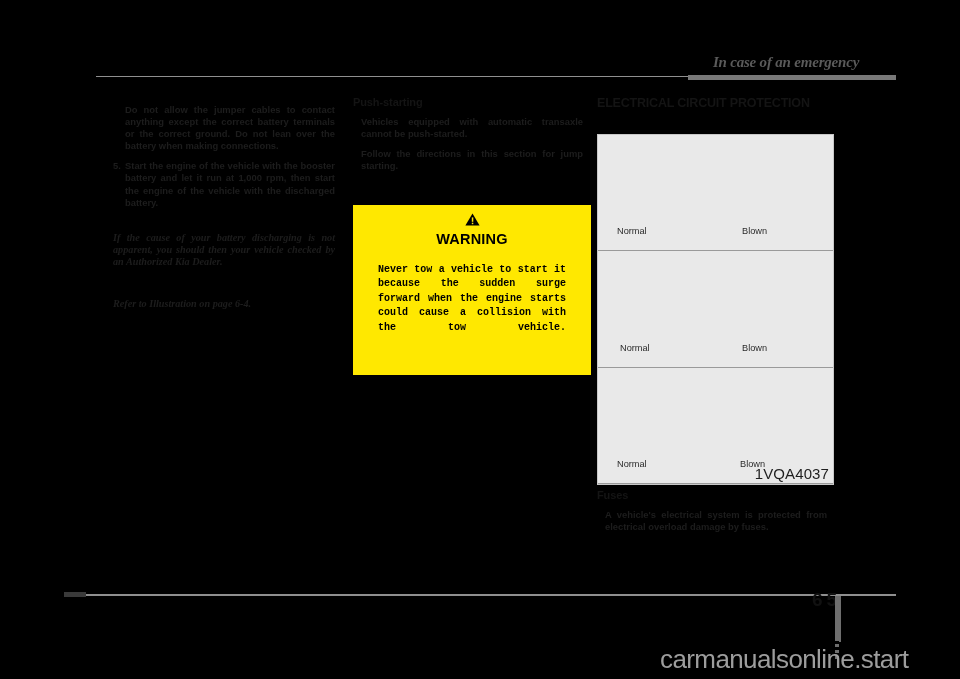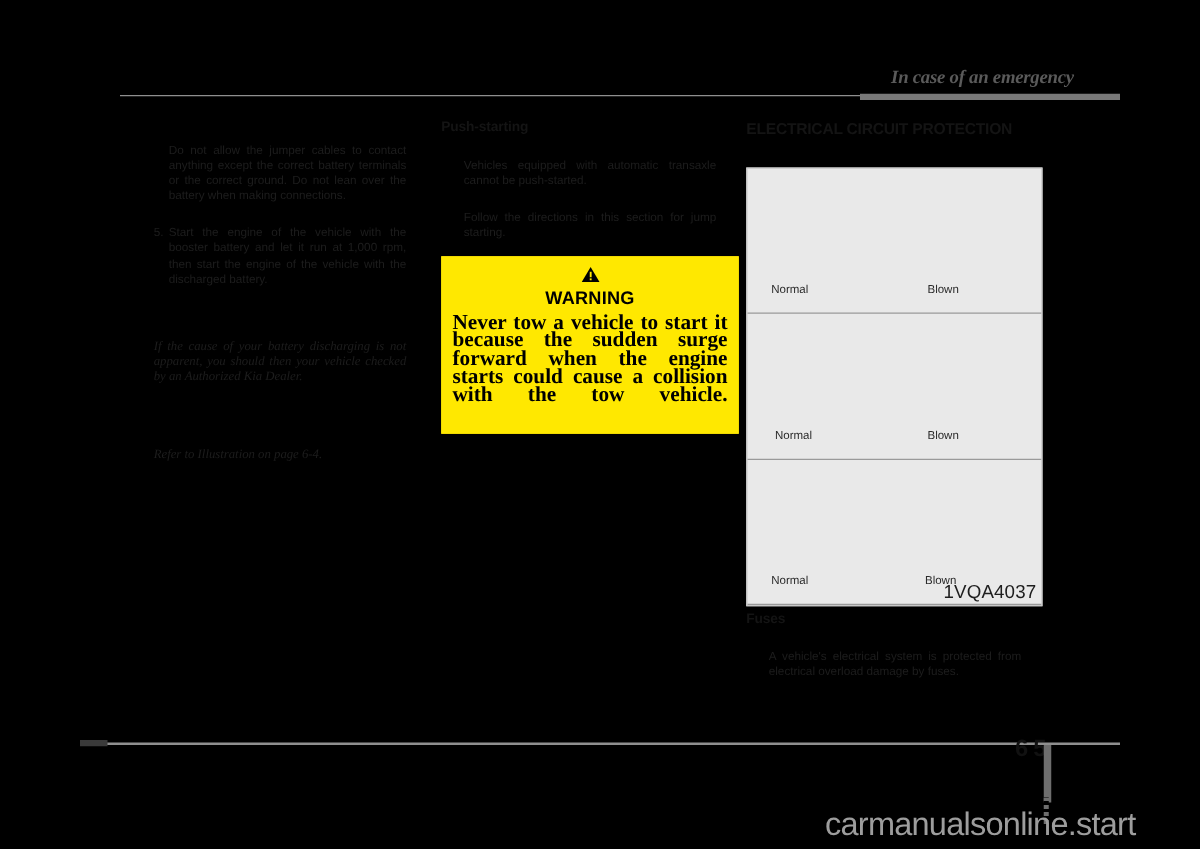--- a/index.html
+++ b/index.html
@@ -69,26 +69,26 @@
     top: 96px;
     width: 238px;
     color: #1a1a1a;
   }
   #col-left   { left: 105px; }
   #col-mid    { left: 353px; }
   #col-right  { left: 597px; }
 
   .body-text {
     font-family: "Liberation Sans", sans-serif;
-    font-weight: normal;
+    font-weight: bold;
     font-size: 9.4px;
     line-height: 12.1px;
     text-align: justify;
     color: #1d1d1d;
-    margin: 18px;
+    margin: 8px;
   }
   .body-text.ital {
     font-style: italic;
     font-family: "Liberation Serif", serif;
     font-size: 10.2px;
   }
   .numbered {
     position: relative;
     padding-left: 12px;
   }
@@ -145,27 +145,27 @@
     flex: 0 0 auto;
   }
   #warning-label {
     font-family: "Liberation Sans", sans-serif;
     font-weight: bold;
     font-size: 14.5px;
     color: #000;
     letter-spacing: 0.2px;
   }
   #warning-body {
-    font-family: Liberation Serif, serif;
-    font-weight: bold;
-    font-size: 17px;
+    font-family: Liberation Mono, monospace;
+    font-weight: bold;
+    font-size: 10px;
     line-height: 14.4px;
     color: #000;
     text-align: justify;
-    margin: 0;
+    margin: 16px;
   }
   #warning-body:after {
     content: "";
     display: inline-block;
     width: 100%;
   }
 
   
   #fuse-figure {
     position: absolute;

